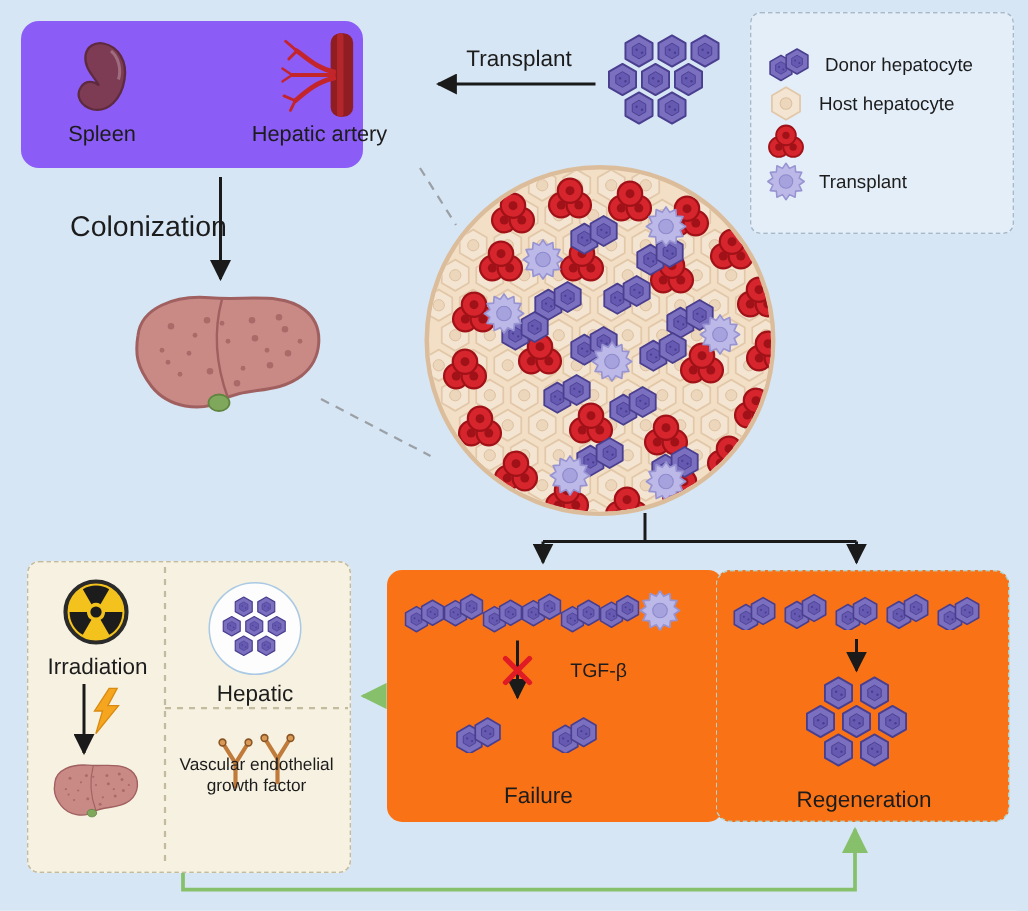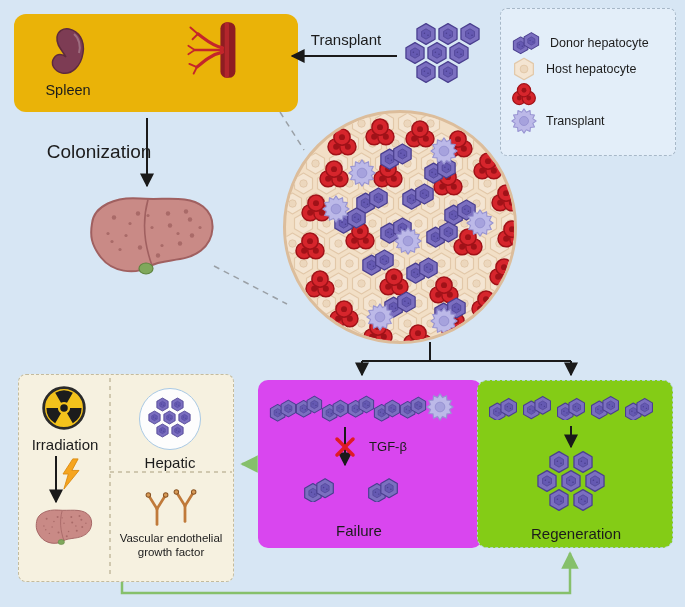--- a/index.html
+++ b/index.html
@@ -9,30 +9,30 @@
     --mac:#bcb9e8; --mac-b:#9894d2;
     --ink:#1c1c1c; --green:#86c06b;
   }
   *{box-sizing:border-box}
   body{margin:0;background:#eef3f8}
   .stage{position:relative;width:685px;height:607px;background:#d7e6f4;
          font-family:"Liberation Sans",sans-serif;color:var(--ink);overflow:hidden}
   .abs{position:absolute}
   .lbl{position:absolute;text-align:center;line-height:1.18}
   .panel{position:absolute}
-  .organ-box{left:14px;top:14px;width:284px;height:98px;background:#eab308;border-radius:12px}
+  .organ-box{left:14px;top:14px;width:228px;height:98px;background:#8b5cf6;border-radius:12px}
   .legend{left:500px;top:8px;width:176px;height:148px;background:#e3eef9;
           border:1.5px dashed #a7b8c8;border-radius:7px;display:flex;flex-direction:column;
           justify-content:center;padding:4px 0 4px 10px}
   .legend-row{display:flex;align-items:center;gap:9px}
   .legend-row span{font-size:12.5px}
   .tissue-circle{left:283px;top:110px;width:234px;height:234px;border-radius:50%;
                  background:#f2dfc6;border:3px solid #dcbd9b;overflow:hidden}
-  .failure-box{left:258px;top:380px;width:224px;height:168px;background:#d946ef;border-radius:10px}
-  .regen-box{left:477px;top:380px;width:196px;height:168px;background:#84cc16;
+  .failure-box{left:258px;top:380px;width:224px;height:168px;background:#f97316;border-radius:10px}
+  .regen-box{left:477px;top:380px;width:196px;height:168px;background:#f97316;
              border:1.5px dashed #aed3cc;border-radius:10px}
   .toolbox{left:18px;top:374px;width:216px;height:208px;background:#f6f1e0;
            border:1.5px dashed #c3bb9e;border-radius:8px}
   .hydrogel-circle{left:139px;top:388px;width:62px;height:62px;border-radius:50%;
                    background:#fdfdfd;border:1.5px solid #a9c9e4}
   .t14{font-size:14.5px}
   .t15{font-size:15px}
   .t12{font-size:15px}
   .t11{font-size:11.5px}
   svg{display:block}
@@ -137,20 +137,21 @@
       <g stroke="#c4252b" fill="none" stroke-linecap="round">
         <path d="M36,26 C26,24 20,18 13,13" stroke-width="3"></path>
         <path d="M13,13 L6,7 M13,13 L8,18" stroke-width="1.8"></path>
         <path d="M36,30 C26,32 19,38 12,44" stroke-width="3"></path>
         <path d="M12,44 L5,41 M12,44 L9,50" stroke-width="1.8"></path>
         <path d="M36,28 L10,28" stroke-width="2.4"></path>
         <path d="M10,28 L4,24 M10,28 L4,32" stroke-width="1.5"></path>
       </g>
     </svg>
     <div class="lbl t14" style="left:10px;top:68px;width:88px">Spleen</div>
+    <div class="lbl t14" style="left:144px;top:68px;width:110px">Hepatic artery</div>
   </div>
 
   <div class="lbl t14" style="left:300px;top:31px;width:92px;font-size:15px">Transplant</div>
   <svg class="abs" style="left:402px;top:22px" width="84" height="66">
     <g id="decor-transplant_cluster">
         <use href="#sym-donor" x="12" y="0" width="24" height="24"></use>
         <use href="#sym-donor" x="34" y="0" width="24" height="24"></use>
         <use href="#sym-donor" x="56" y="0" width="24" height="24"></use>
         <use href="#sym-donor" x="1" y="19" width="24" height="24"></use>
         <use href="#sym-donor" x="23" y="19" width="24" height="24"></use>
@@ -347,21 +348,21 @@
         <use href="#sym-pair" x="130" y="1" width="30" height="30"></use>
         <use href="#sym-macro" x="158" y="1" width="28" height="28"></use>
       </g>
     </svg>
   <svg class="abs" style="left:302px;top:472px" width="100" height="30">
       <g id="decor-failure_result">
         <use href="#sym-pair" x="0" y="2" width="34" height="34"></use>
         <use href="#sym-pair" x="64" y="2" width="34" height="34"></use>
       </g>
     </svg>
-  <div class="lbl" style="left:358px;top:439px;width:60px;font-size:13px;text-align:center">TGF-β</div>
+  <div class="lbl" style="left:358px;top:439px;width:60px;font-size:13px;text-align:right">TGF-β</div>
 
   <div class="panel regen-box">
     <div class="lbl t15" style="left:0;top:144px;width:196px">Regeneration</div>
   </div>
   <svg class="abs" style="left:487px;top:392px" width="170" height="28">
       <g id="decor-regen_row">
         <use href="#sym-pair" x="0" y="2" width="32" height="32"></use>
         <use href="#sym-pair" x="34" y="0" width="32" height="32"></use>
         <use href="#sym-pair" x="68" y="2" width="32" height="32"></use>
         <use href="#sym-pair" x="102" y="0" width="32" height="32"></use>
@@ -402,21 +403,21 @@
           <use href="#sym-donor" x="15" y="34" width="15" height="15"></use>
           <use href="#sym-donor" x="30" y="34" width="15" height="15"></use>
         </g>
       </svg>
   </div>
   <div class="lbl t12" style="left:118px;top:454px;width:104px">Hepatic</div>
   <svg class="abs" style="left:144px;top:484px" width="56" height="46">
     <use href="#sym-antibody" x="0" y="3" width="26" height="42"></use>
     <use href="#sym-antibody" x="28" y="0" width="26" height="42"></use>
   </svg>
-  <div class="lbl t11" style="left:112px;top:532px;width:118px">Vascular endothelial growth factor</div>
+  <div class="lbl t11" style="left:112px;top:504px;width:118px">Vascular endothelial growth factor</div>
 
   <svg class="abs overlay" style="left:0;top:0" width="685" height="607">
     <defs>
       <marker id="ah-black" viewBox="0 0 10 10" refX="9" refY="5" markerWidth="7" markerHeight="7" orient="auto-start-reverse">
         <path d="M0,0 L10,5 L0,10 z" fill="#1a1a1a"></path>
       </marker>
       <marker id="ah-green" viewBox="0 0 10 10" refX="9" refY="5" markerWidth="7" markerHeight="7" orient="auto-start-reverse">
         <path d="M0,0 L10,5 L0,10 z" fill="#86c06b"></path>
       </marker>
     </defs>

